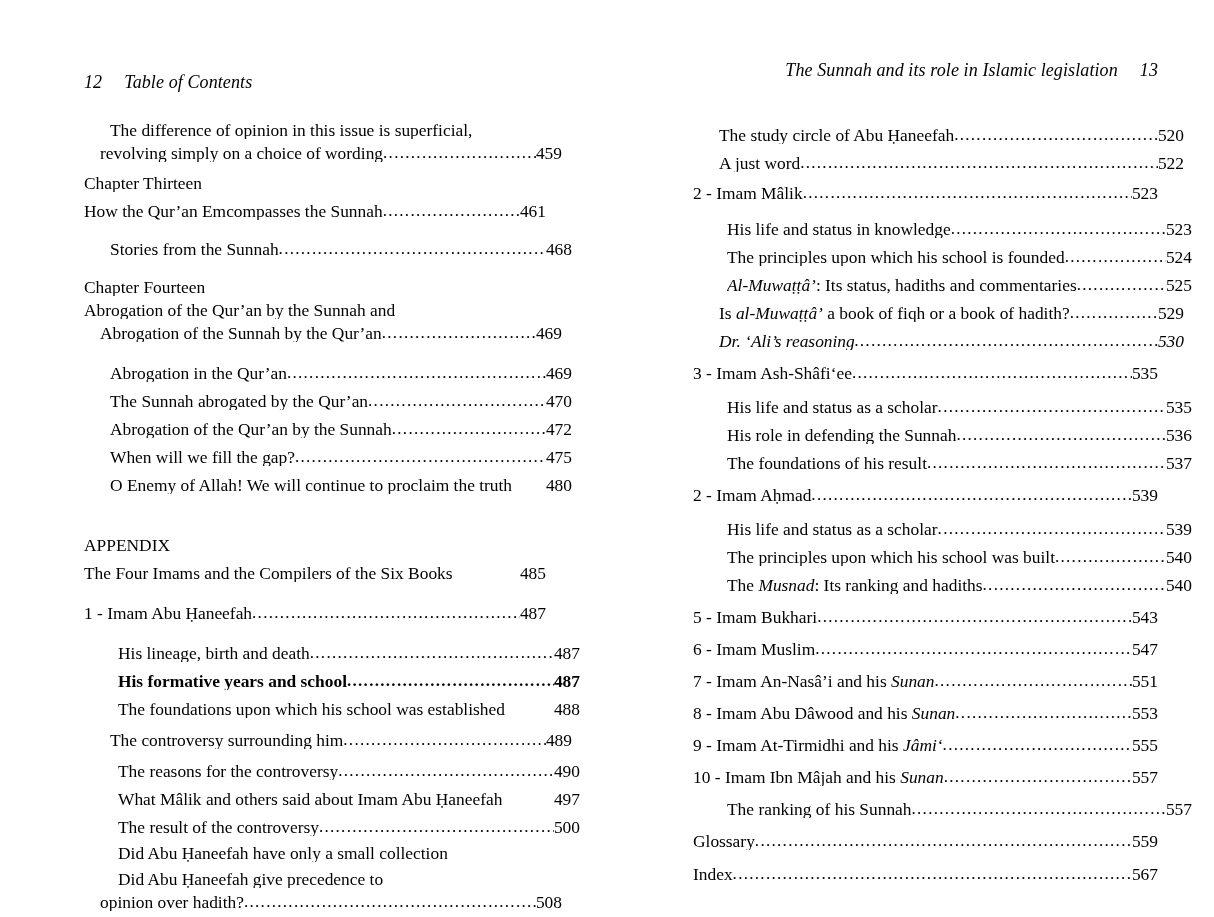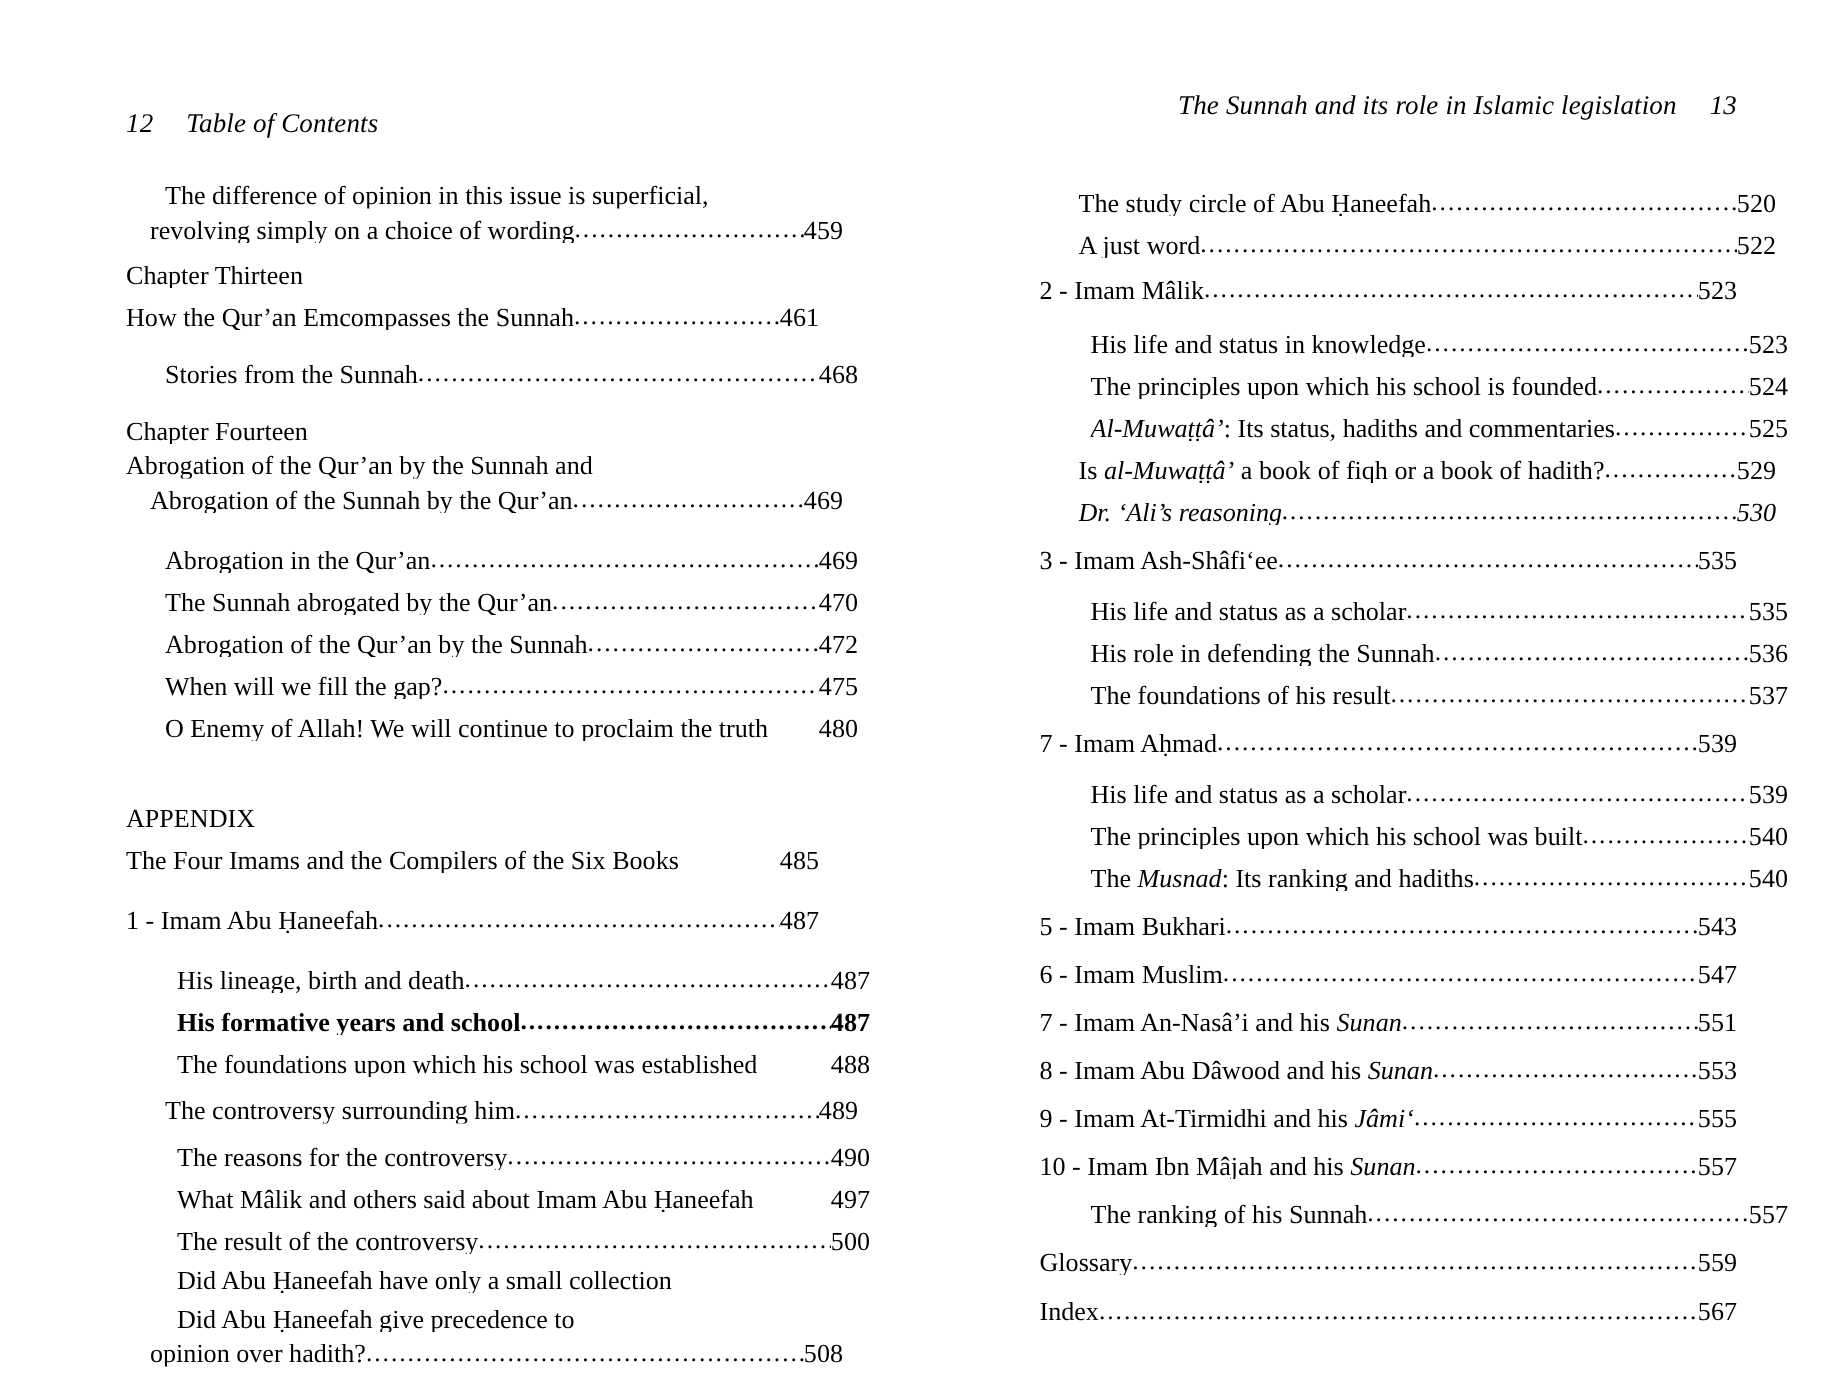--- a/index.html
+++ b/index.html
@@ -367,21 +367,21 @@
       <div class="entry">
         <div class="line lvl2" style="height: 28px;">
           <span class="txt">The foundations of his result</span>
           <span class="leader"></span>
           <span class="folio">537</span>
         </div>
       </div>
       <div style="height: 4px;"></div>
       <div class="entry">
         <div class="line lvl0" style="height: 28px;">
-          <span class="txt">7 - Imam Aḥmad</span>
+          <span class="txt">2 - Imam Aḥmad</span>
           <span class="leader"></span>
           <span class="folio">539</span>
         </div>
       </div>
       <div style="height: 6px;"></div>
       <div class="entry">
         <div class="line lvl2" style="height: 28px;">
           <span class="txt">His life and status as a scholar</span>
           <span class="leader"></span>
           <span class="folio">539</span>

